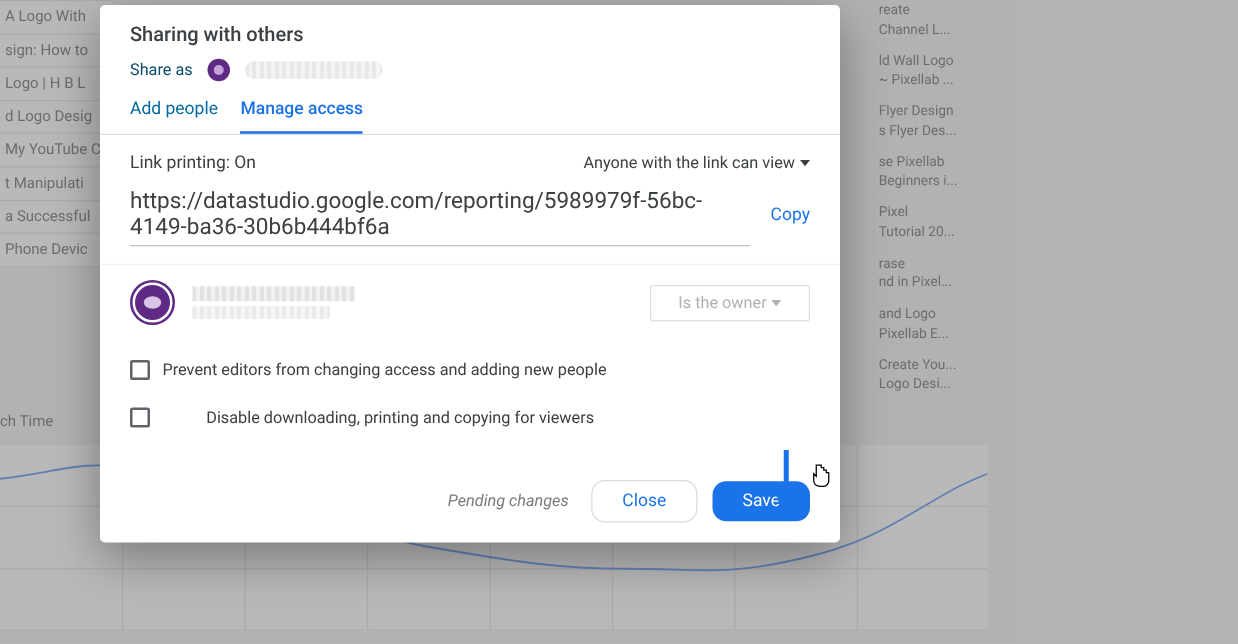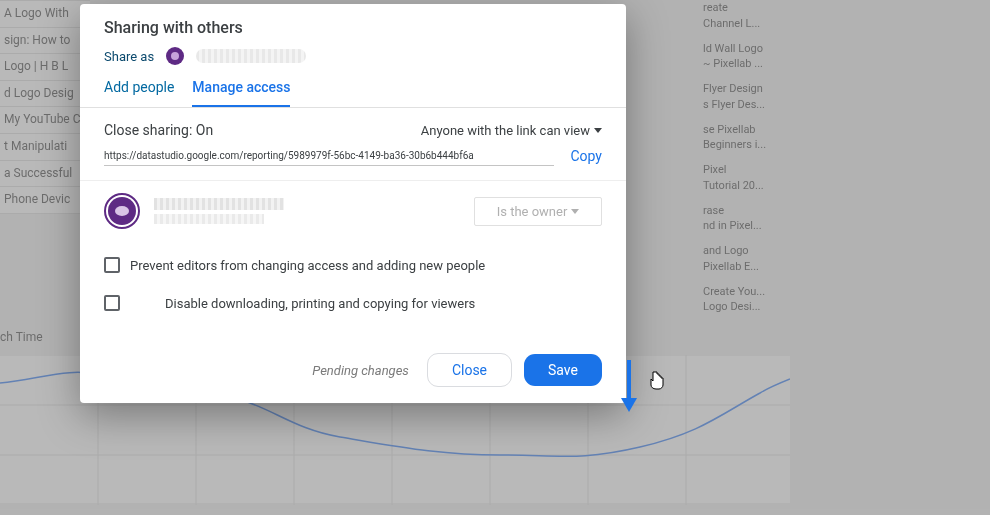--- a/index.html
+++ b/index.html
@@ -58,21 +58,21 @@
       z-index: 0;
       background: #fff;
     }
     .bg-chart svg { width: 100%; height: 100%; }
     .grid-line { stroke: #e0e0e0; stroke-width: 1; }
     .chart-line { stroke: #4285f4; stroke-width: 1.5; fill: none; }
 
     .dialog {
       position: absolute;
       left: 80px; top: 4px;
-      width: 546px;
+      width: 592px;
       background: #fff;
       border-radius: 4px;
       box-shadow: 0 12px 40px rgba(0,0,0,0.35);
       z-index: 2;
       padding-bottom: 16px;
     }
     .dlg-section { padding: 14px 24px 0 24px; }
     .dlg-title {
       font-size: 16px; font-weight: 500; color: #3c4043;
       margin-bottom: 10px;
@@ -123,21 +123,21 @@
     .caret-down {
       width: 0; height: 0;
       border-left: 4px solid transparent;
       border-right: 4px solid transparent;
       border-top: 5px solid #3c4043;
     }
     .link-row {
       display: flex; align-items: center; gap: 16px;
     }
     .link-input {
-      flex: 1; font-size: 10px; color: #3c4043;
+      flex: 1; font-size: 18px; color: #3c4043;
       border: none; border-bottom: 1px solid #c4c4c4;
       padding: 4px 0;
     }
     .copy-link {
       color: #1a73e8; font-size: 14px; cursor: pointer;
     }
 
     .owner-row {
       display: flex; align-items: center;
       padding: 12px 24px;
@@ -267,21 +267,21 @@
     </div>
   </div>
 
   <div class="tabs">
     <div class="tab">Add people</div>
     <div class="tab active">Manage access</div>
   </div>
 
   <div class="link-section">
     <div class="link-head">
-      <span>Close sharing: On</span>
+      <span>Link printing: On</span>
       <span class="link-perm">
         <span>Anyone with the link can view</span>
         <span class="caret-down"></span>
       </span>
     </div>
     <div class="link-row">
       <span class="link-input">https://datastudio.google.com/reporting/5989979f-56bc-4149-ba36-30b6b444bf6a</span>
       <span class="copy-link">Copy</span>
     </div>
   </div>

